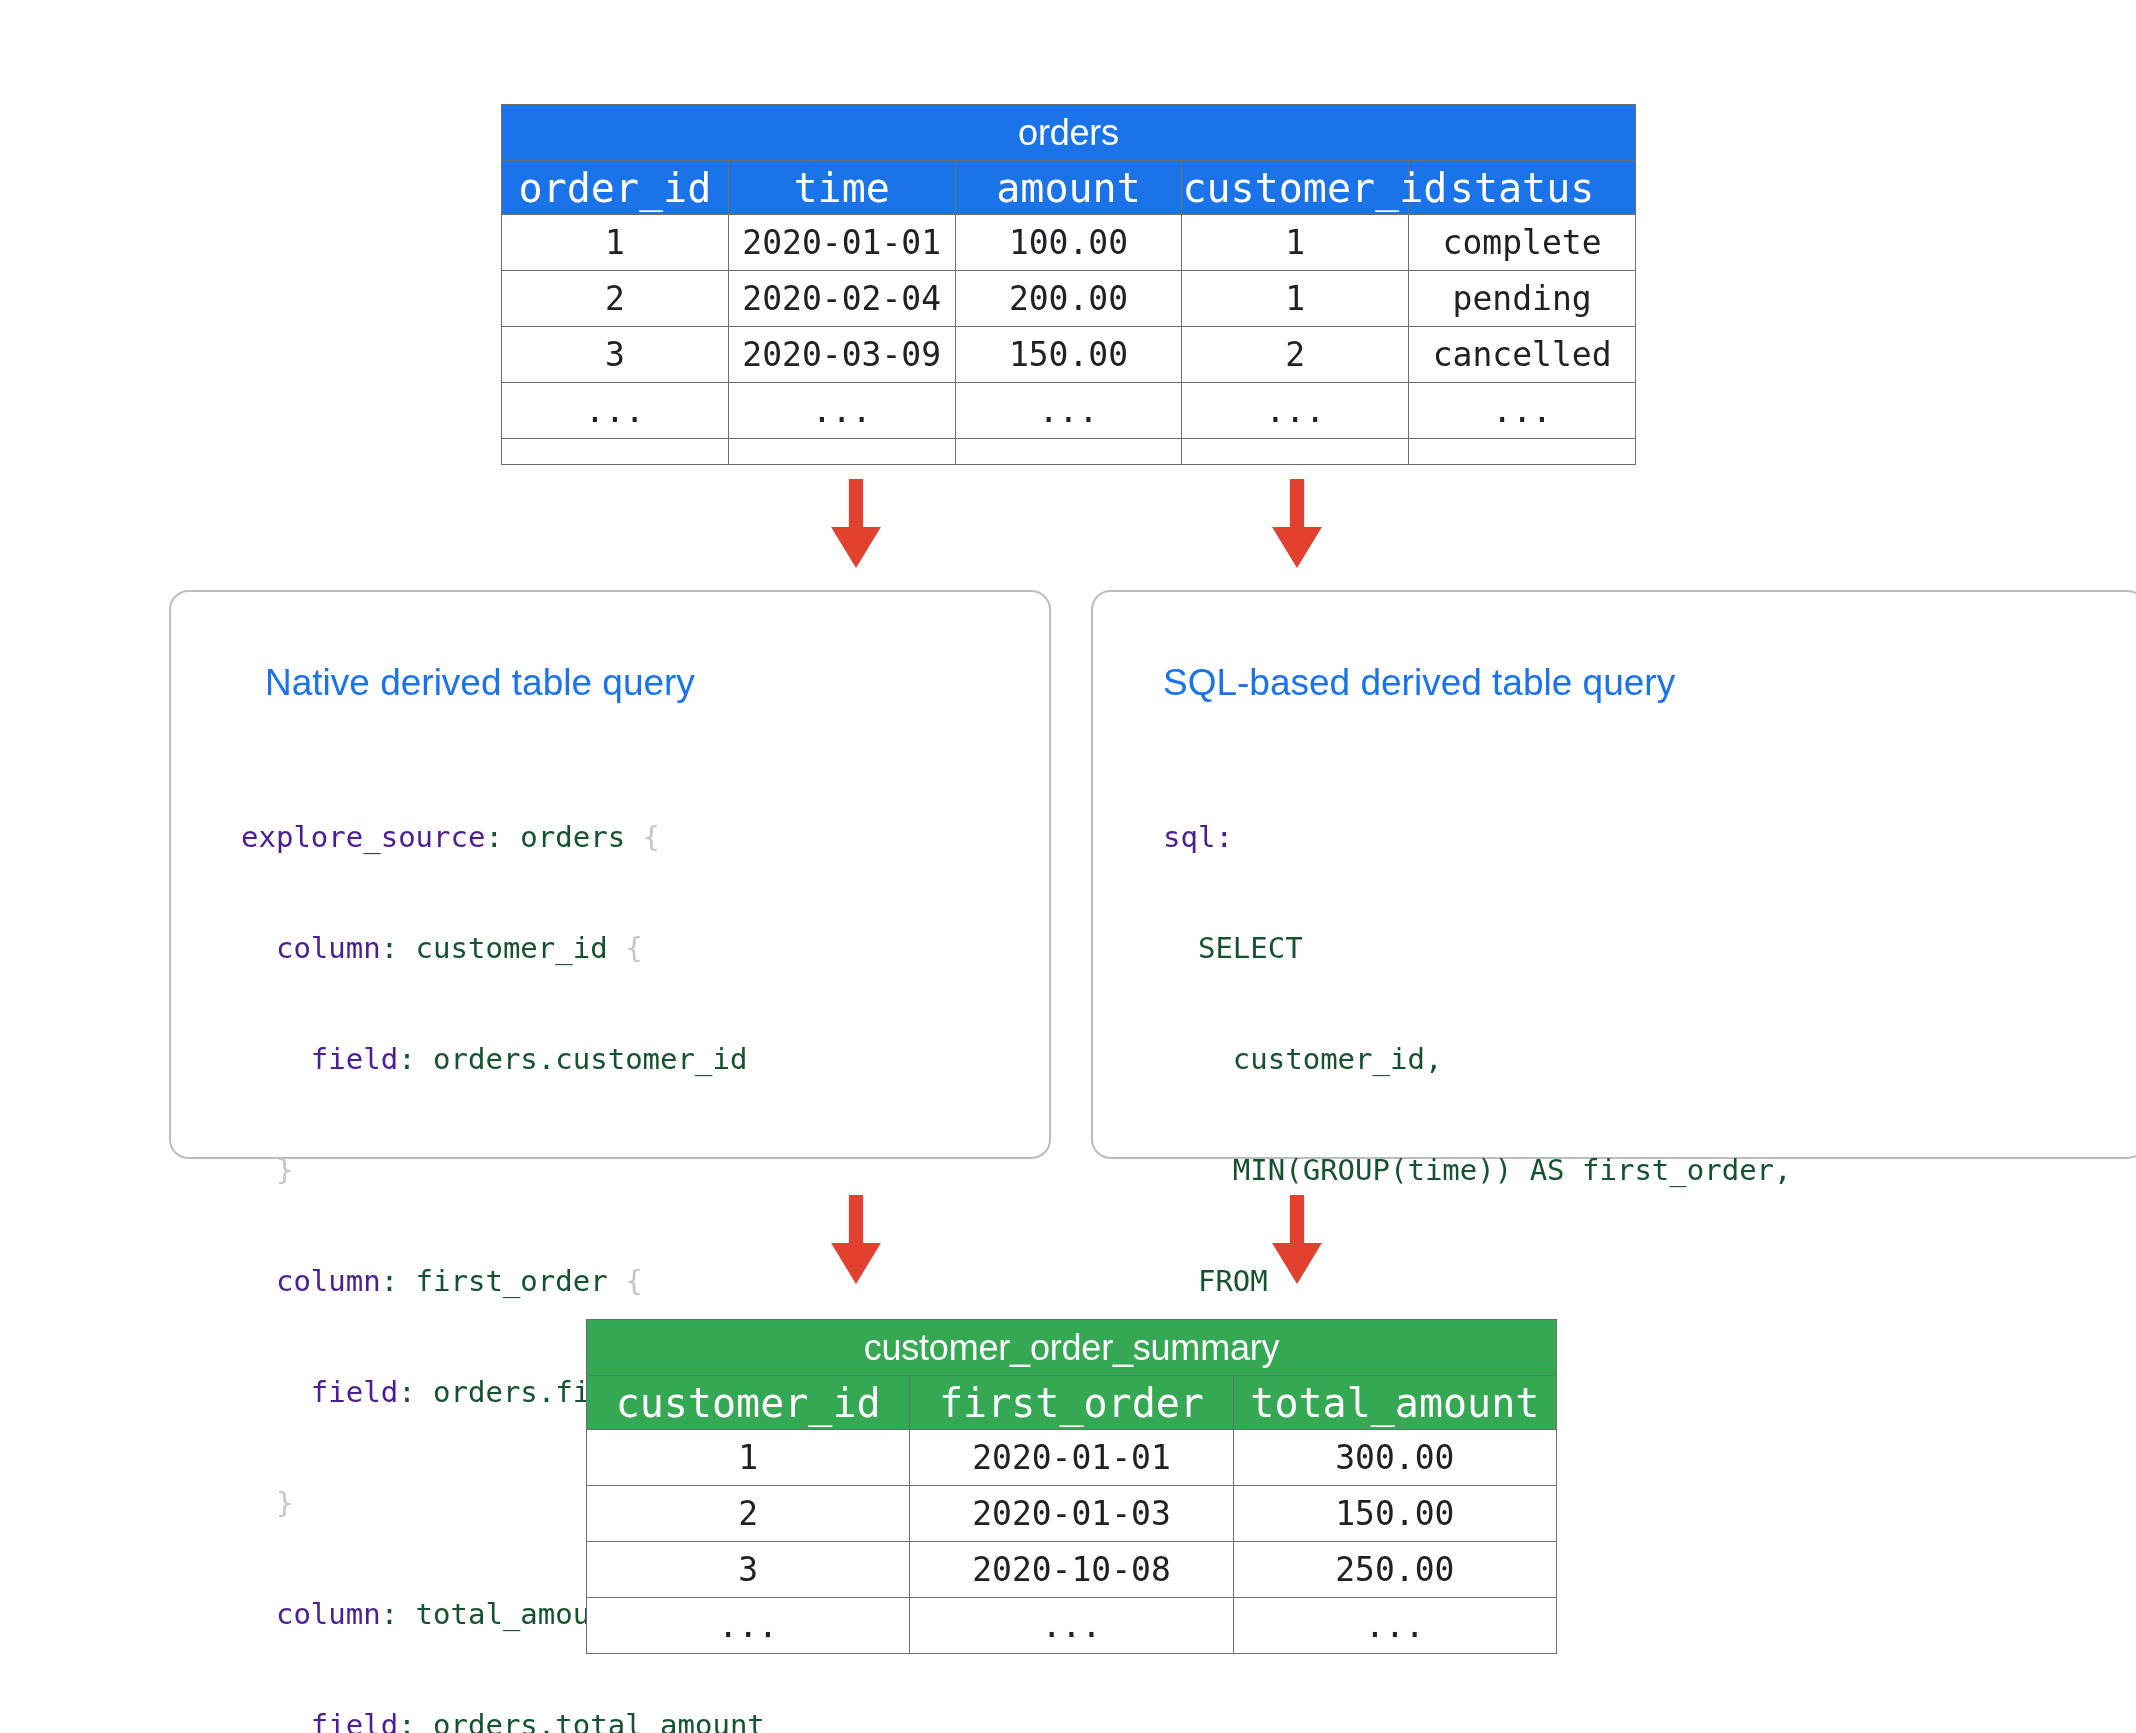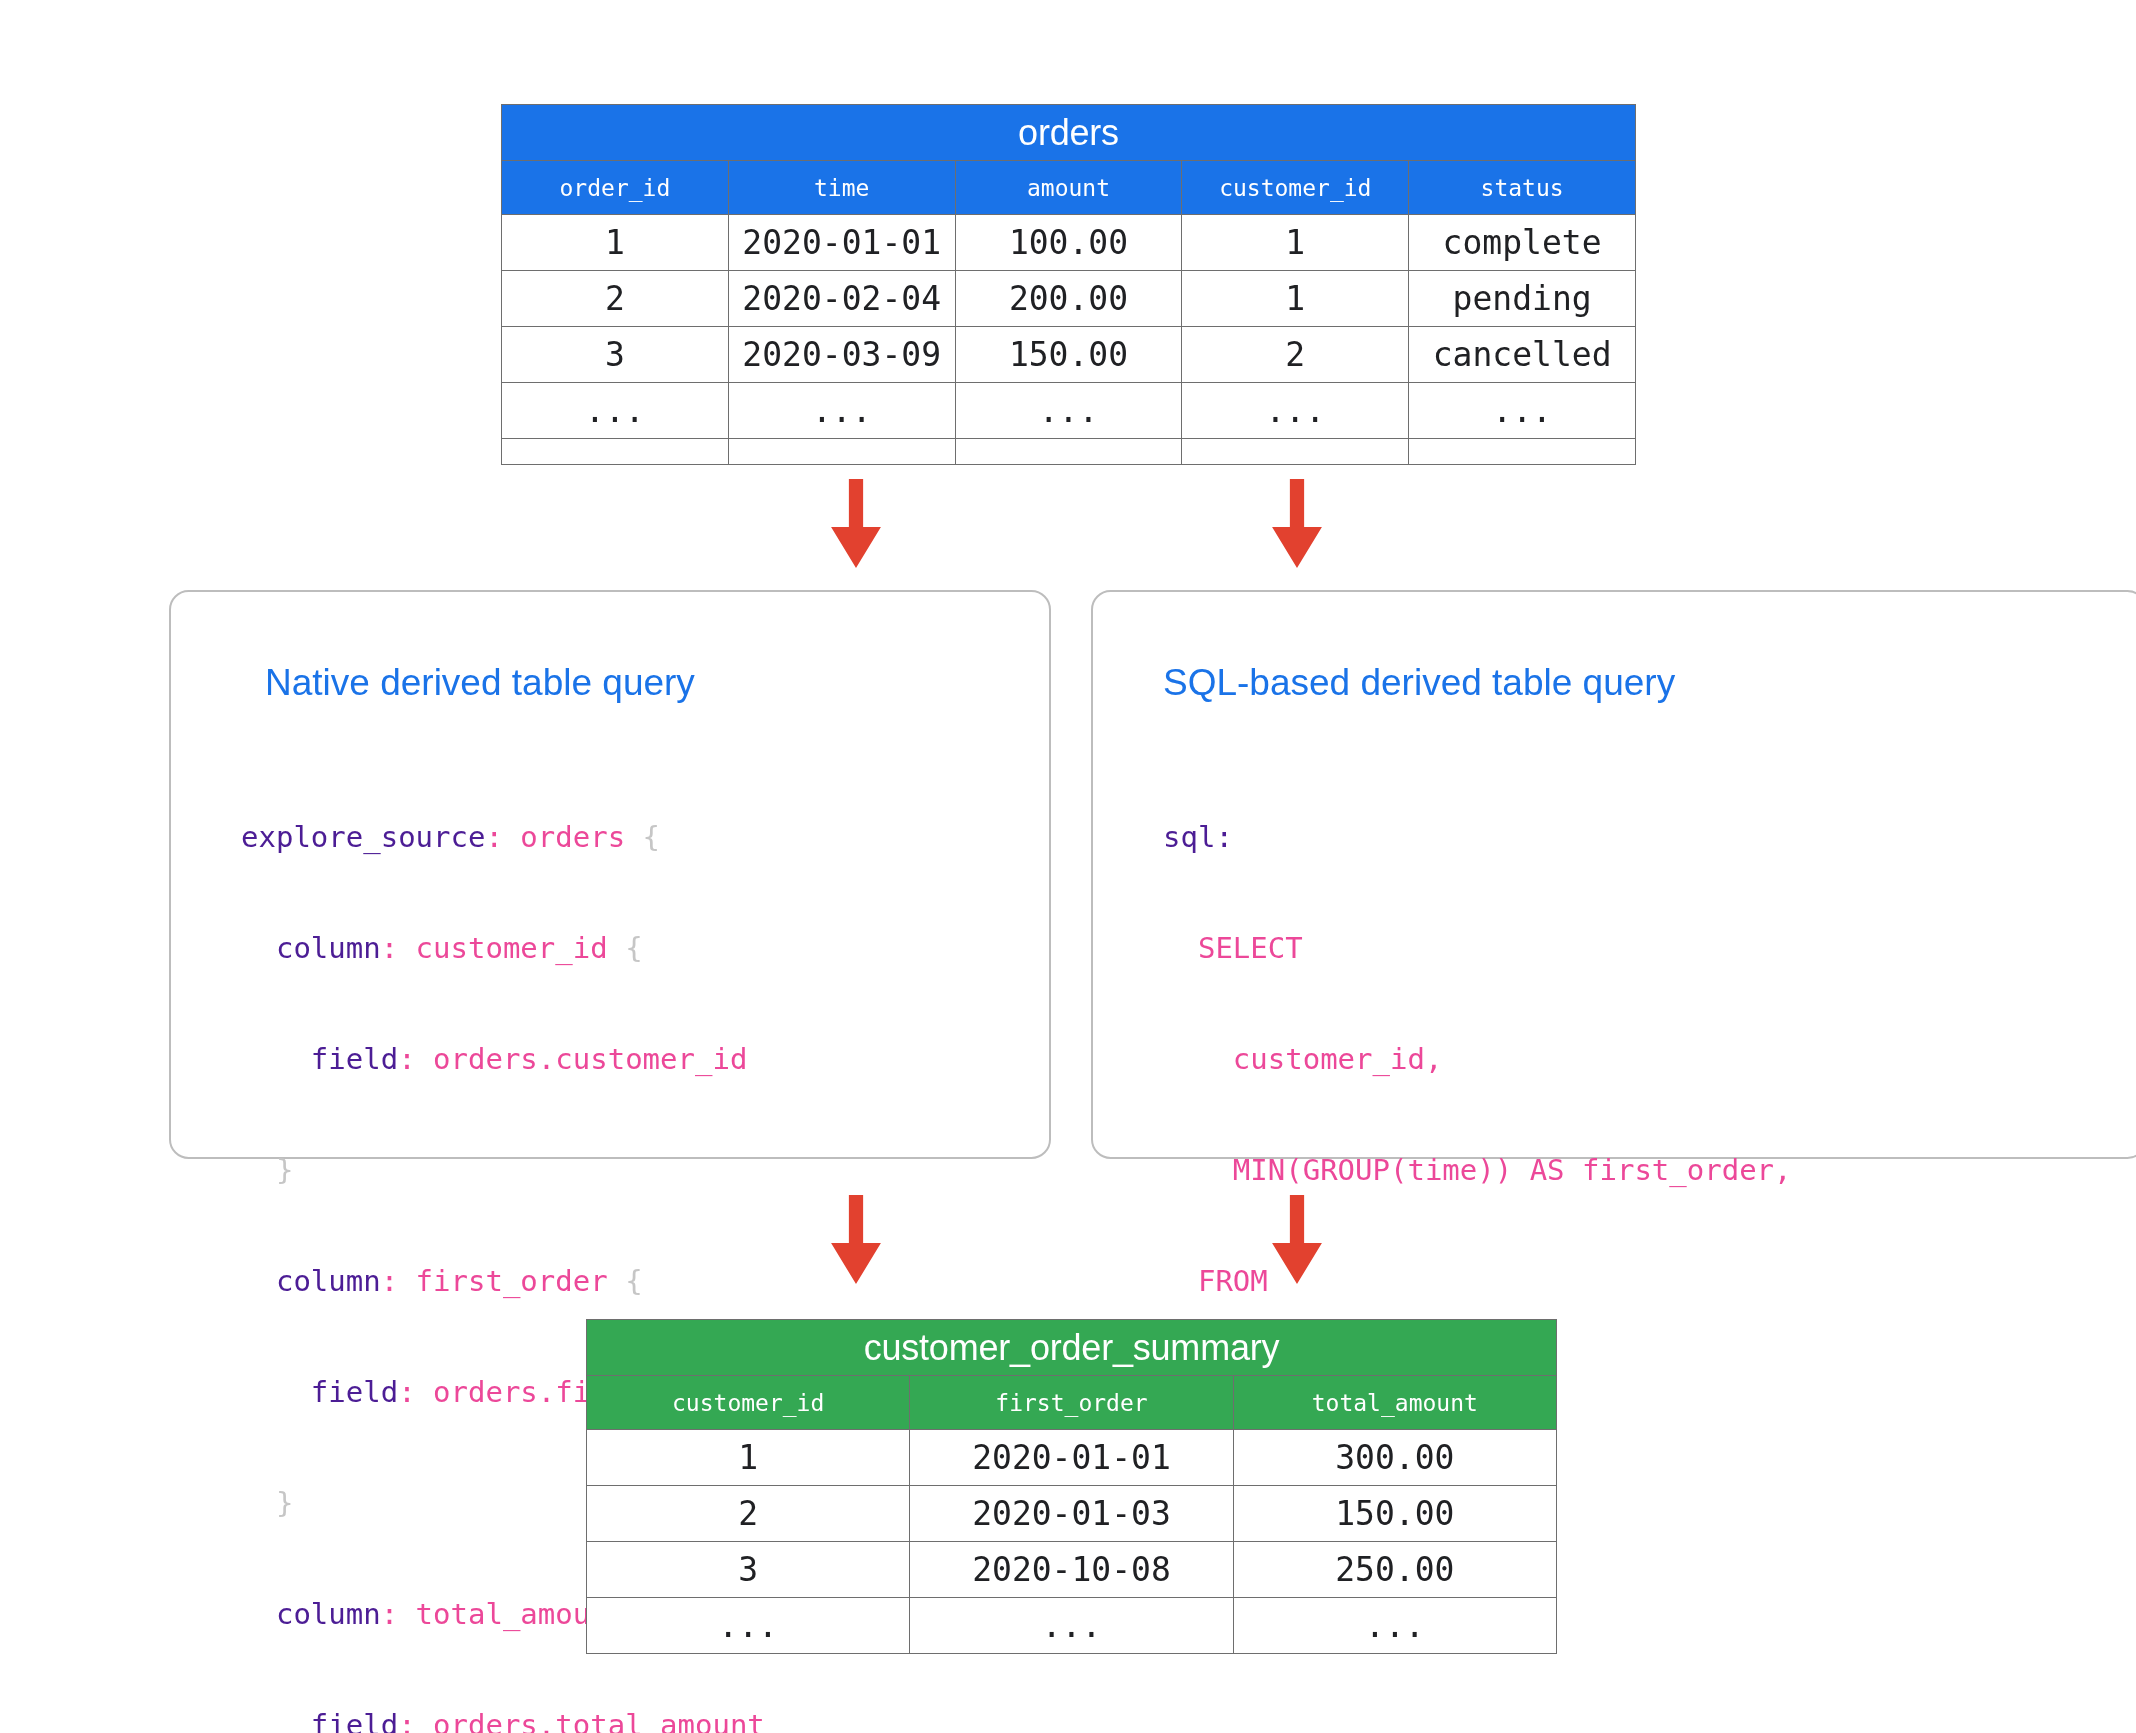--- a/index.html
+++ b/index.html
@@ -40,21 +40,21 @@
     color: #ffffff;
     font-family: "Liberation Sans", sans-serif;
     font-weight: bold;
     font-size: 36px;
     letter-spacing: -0.2px;
     height: 55px;
   }
   .tbl-colhead {
     color: #ffffff;
     font-family: "DejaVu Sans Mono", monospace;
-    font-size: 23px;
+    font-size: 40px;
     height: 53px;
   }
   .tbl-cell {
     color: #202124;
     font-family: "DejaVu Sans Mono", monospace;
     font-size: 33px;
     height: 55px;
   }
 
   
@@ -103,21 +103,21 @@
     font-family: "DejaVu Sans Mono", monospace;
     font-size: 29px;
     line-height: 37px;
     white-space: pre;
     color: #202124;
   }
   #card-native .code-block { left: 70px; }
   #card-sql .code-block { left: 70px; }
 
   .kw   { color: #4c1d95; }
-  .val  { color: #ec4899; }
+  .val  { color: #14532d; }
   .brc  { color: #c6c6c6; }
   .ln   { display: block; height: 37px; }
 </style>
 </head>
 <body>
 
 <div class="stage">
 
   <table class="db-table" id="orders-table">
     <tbody>

